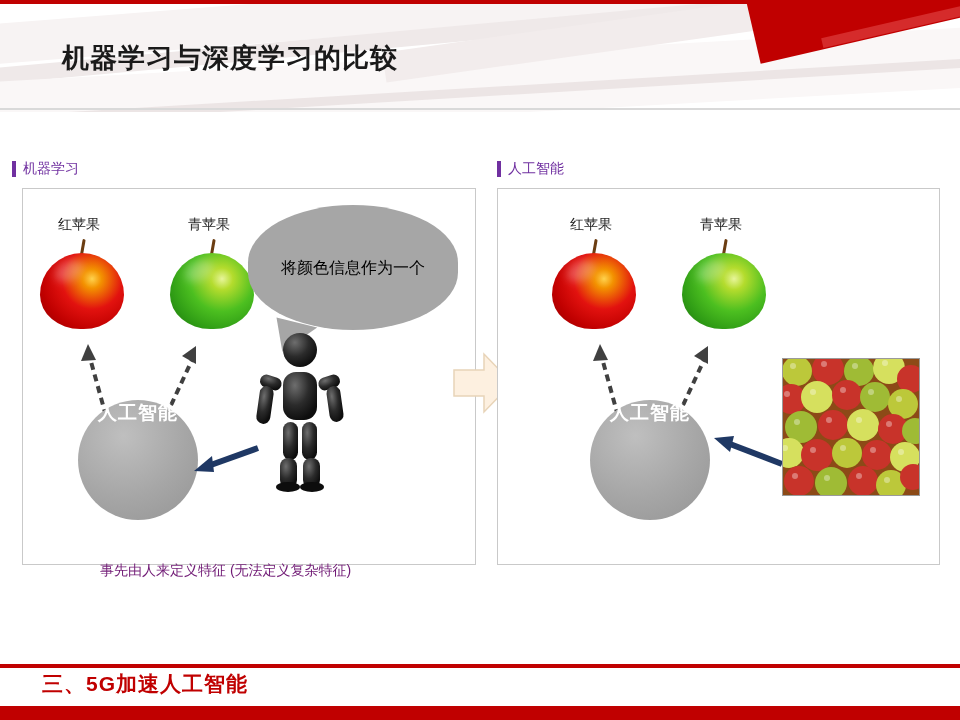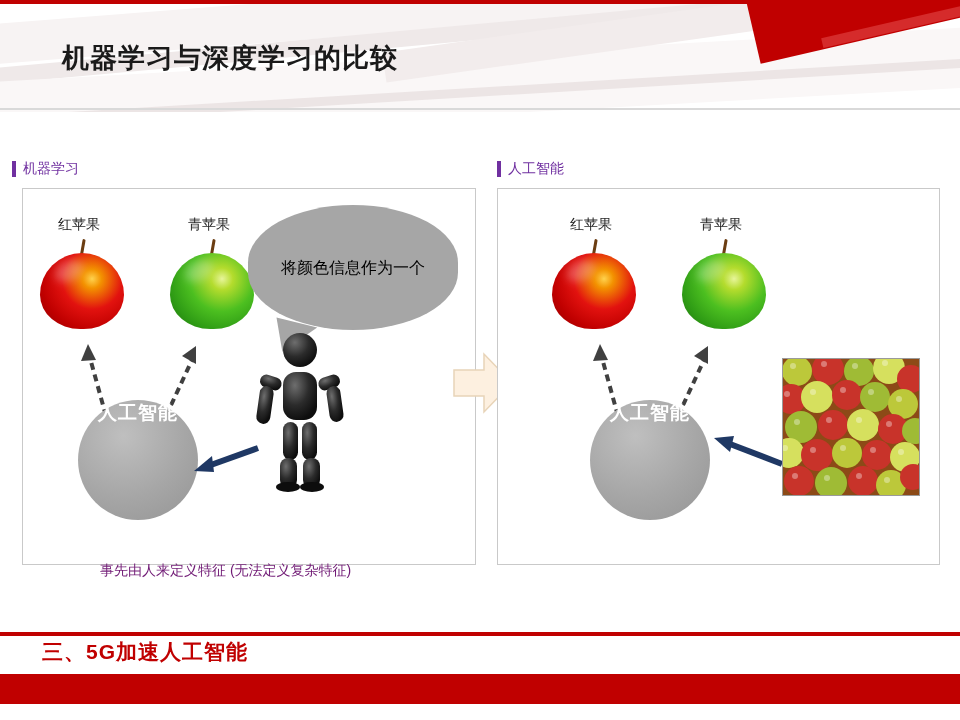--- a/index.html
+++ b/index.html
@@ -23,21 +23,21 @@
   .topband .redcorner{position:absolute;right:-10px;top:-30px;width:220px;height:70px;background:#c00000;transform:rotate(-13deg);}
   .topband .redcorner2{position:absolute;right:-40px;top:18px;width:180px;height:10px;background:#d52b2b;transform:rotate(-13deg);}
   .topband .greyline{position:absolute;left:0;top:108px;width:960px;height:2px;background:#d9d9d9;}
 
   .title{
     position:absolute;left:62px;top:40px;
     font-size:27px;font-weight:bold;color:#1a1a1a;letter-spacing:1px;
   }
 
   
-  .bottomband{position:absolute;left:0;bottom:0;width:960px;height:88px;background:#fff;}
+  .bottomband{position:absolute;left:0;bottom:0;width:960px;height:56px;background:#fff;}
   .bottomband .bline{position:absolute;left:0;top:0;width:960px;height:4px;background:#c00000;}
   .bottomband .bfill{position:absolute;left:0;top:42px;width:960px;height:30px;background:#c00000;}
   .bottomband .btext{
     position:absolute;left:42px;top:6px;
     font-size:21px;font-weight:bold;color:#c00000;letter-spacing:1px;
   }
 
   
   .panel{position:absolute;border:1px solid #c9c9c9;background:#fff;}
   .panel-ml{left:22px;top:188px;width:452px;height:375px;}

